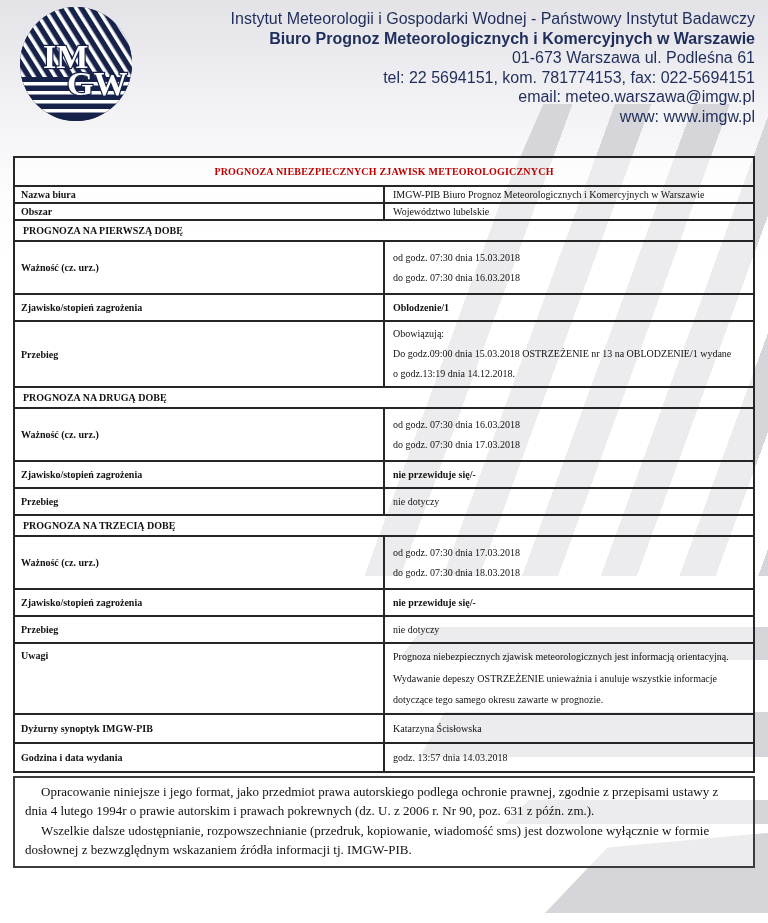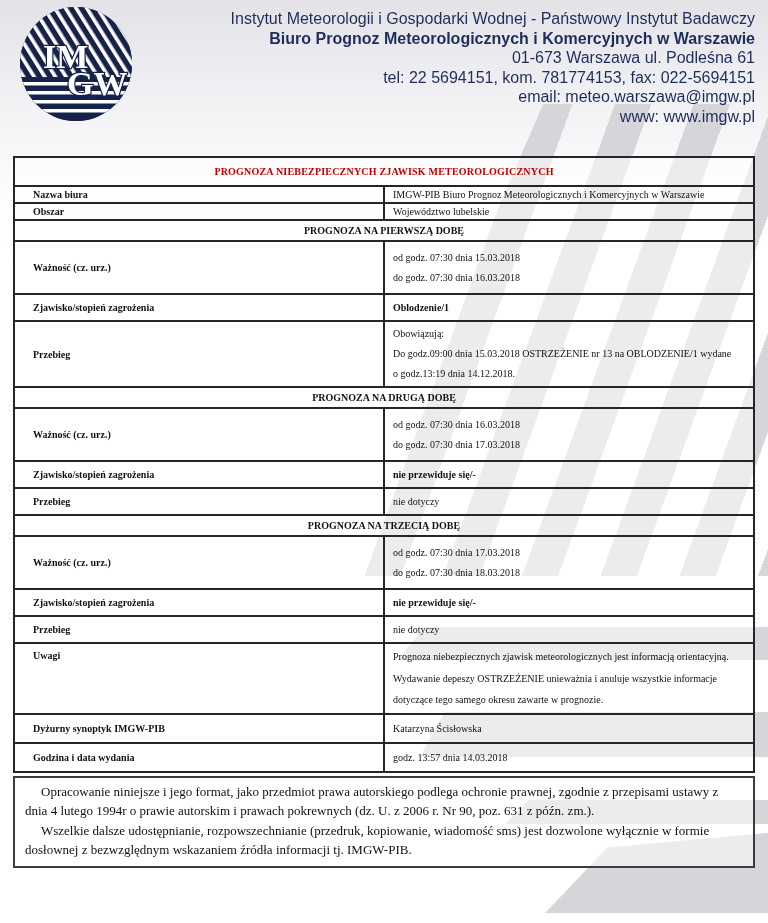--- a/index.html
+++ b/index.html
@@ -29,23 +29,23 @@
     font-family:"Liberation Sans",sans-serif;font-size:16px;line-height:19.5px;color:#1f2d5a;
   }
   .hdr-text .bold{font-weight:bold;}
   
   .doc{margin:30px 13px 0 13px;}
   table.main{width:742px;border-collapse:collapse;table-layout:fixed;}
   table.main th, table.main td{
     border:2px solid #262626;background:rgba(255,255,255,0.55);
     vertical-align:middle;font-size:10px;padding:2px 8px;
   }
-  table.main th{width:192px;text-align:left;font-weight:bold;padding-left:18px;}
+  table.main th{width:192px;text-align:left;font-weight:bold;padding-left:6px;}
   .title-cell{color:#c00000;font-weight:bold;text-align:center;font-size:16.5px;letter-spacing:.2px;}
-  .sec-cell{font-weight:bold;text-align:center;font-size:14px;padding:1px;}
+  .sec-cell{font-weight:bold;text-align:left;font-size:14px;padding:1px;}
   .bold-val{font-weight:bold;border-radius:7px;}
   .ln{line-height:20px;}
   tr.h-title{height:29px;} tr.h-info{height:17px;} tr.h-sec{height:21px;}
   tr.h-waz{height:53px;} tr.h-zj{height:27px;margin-left:48px;} tr.h-prz1{height:66px;}
   tr.h-prz{height:27px;} tr.h-uw{height:67px;} tr.h-syn{height:29px;}
   .uw-text{line-height:21.5px;}
   
   .copy{
     margin:3px 13px 0 13px;border:2px solid #3c3c3c;background:rgba(255,255,255,0.55);
     padding:4px 10px 6px 10px;font-size:13px;line-height:19.5px;color:#111;

